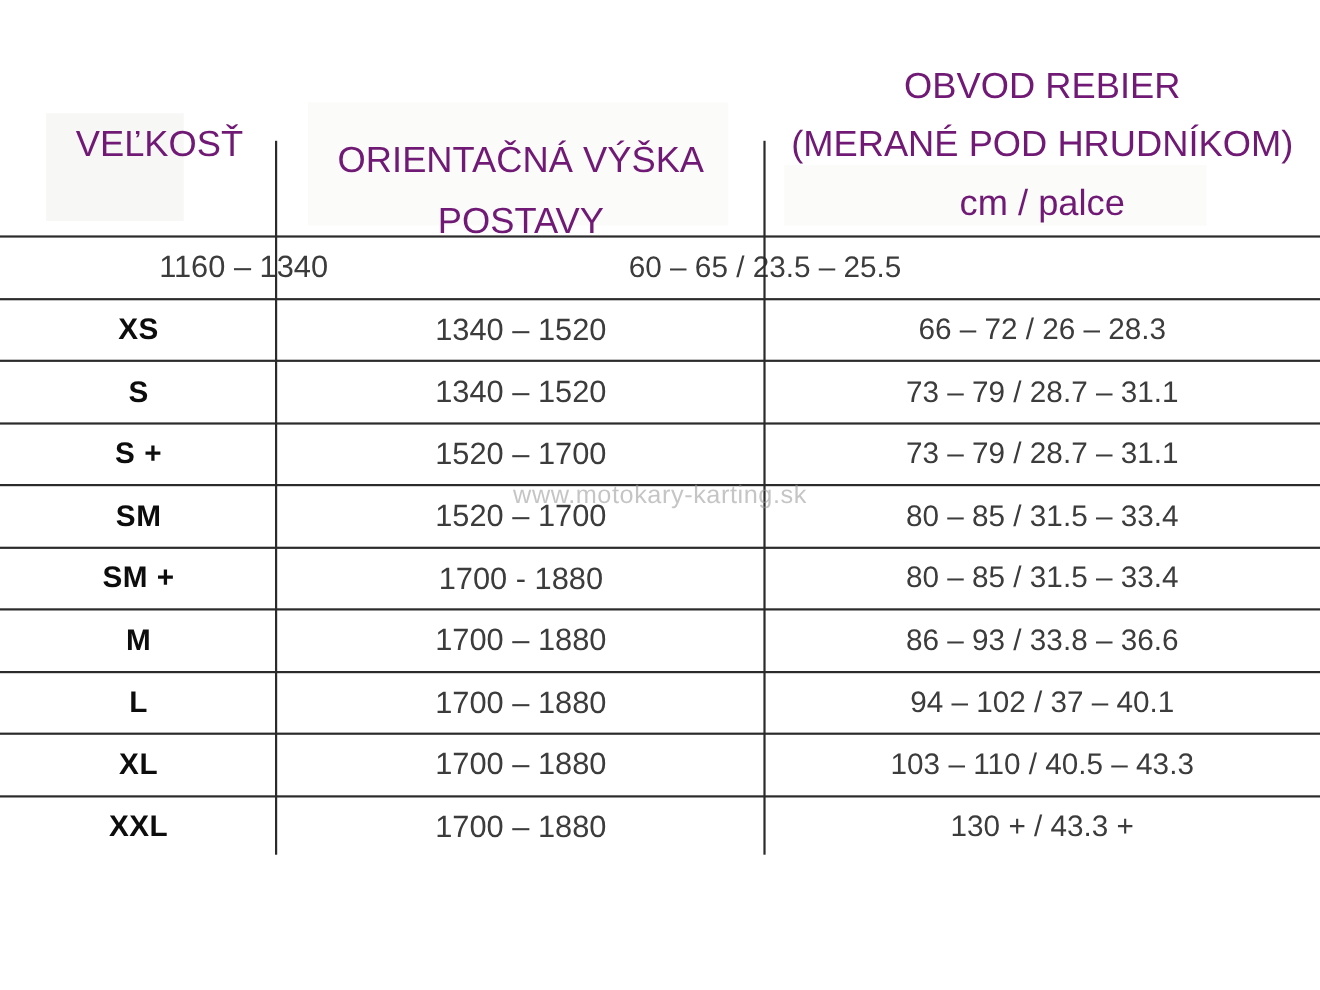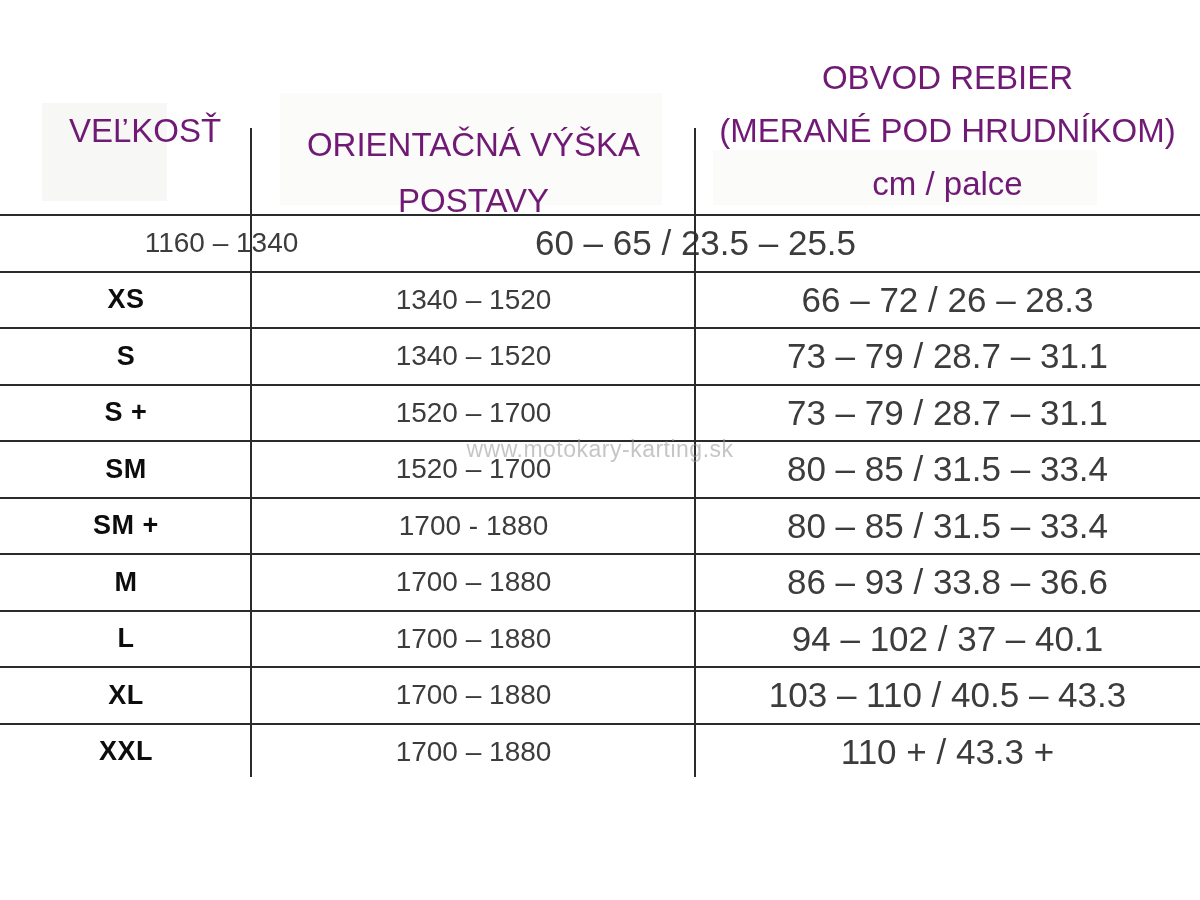--- a/index.html
+++ b/index.html
@@ -59,21 +59,21 @@
     color: #0d0d0d;
     letter-spacing: 0.5px;
   }
   .cell.height {
     width: 443px;
     font-size: 28px;
     color: #3c3c3c;
   }
   .cell.circ {
     width: 505px;
-    font-size: 35px;
+    font-size: 27px;
     color: #3c3c3c;
   }
 
   
   .v-sep {
     position: absolute;
     width: 2px;
     background: #2b2b2b;
     top: 128px;
     height: 649px;
@@ -160,21 +160,21 @@
       <div class="cell circ">94 – 102 / 37 – 40.1</div>
     </div>
     <div class="data-row">
       <div class="cell size">XL</div>
       <div class="cell height">1700 – 1880</div>
       <div class="cell circ">103 – 110 / 40.5 – 43.3</div>
     </div>
     <div class="data-row">
       <div class="cell size">XXL</div>
       <div class="cell height">1700 – 1880</div>
-      <div class="cell circ">110 + / 43.3 +</div>
+      <div class="cell circ">130 + / 43.3 +</div>
     </div>
   </div>
 
   <div class="v-sep sep1"></div>
   <div class="v-sep sep2"></div>
 
   <div class="watermark">www.motokary-karting.sk</div>
 
 </div>
 

